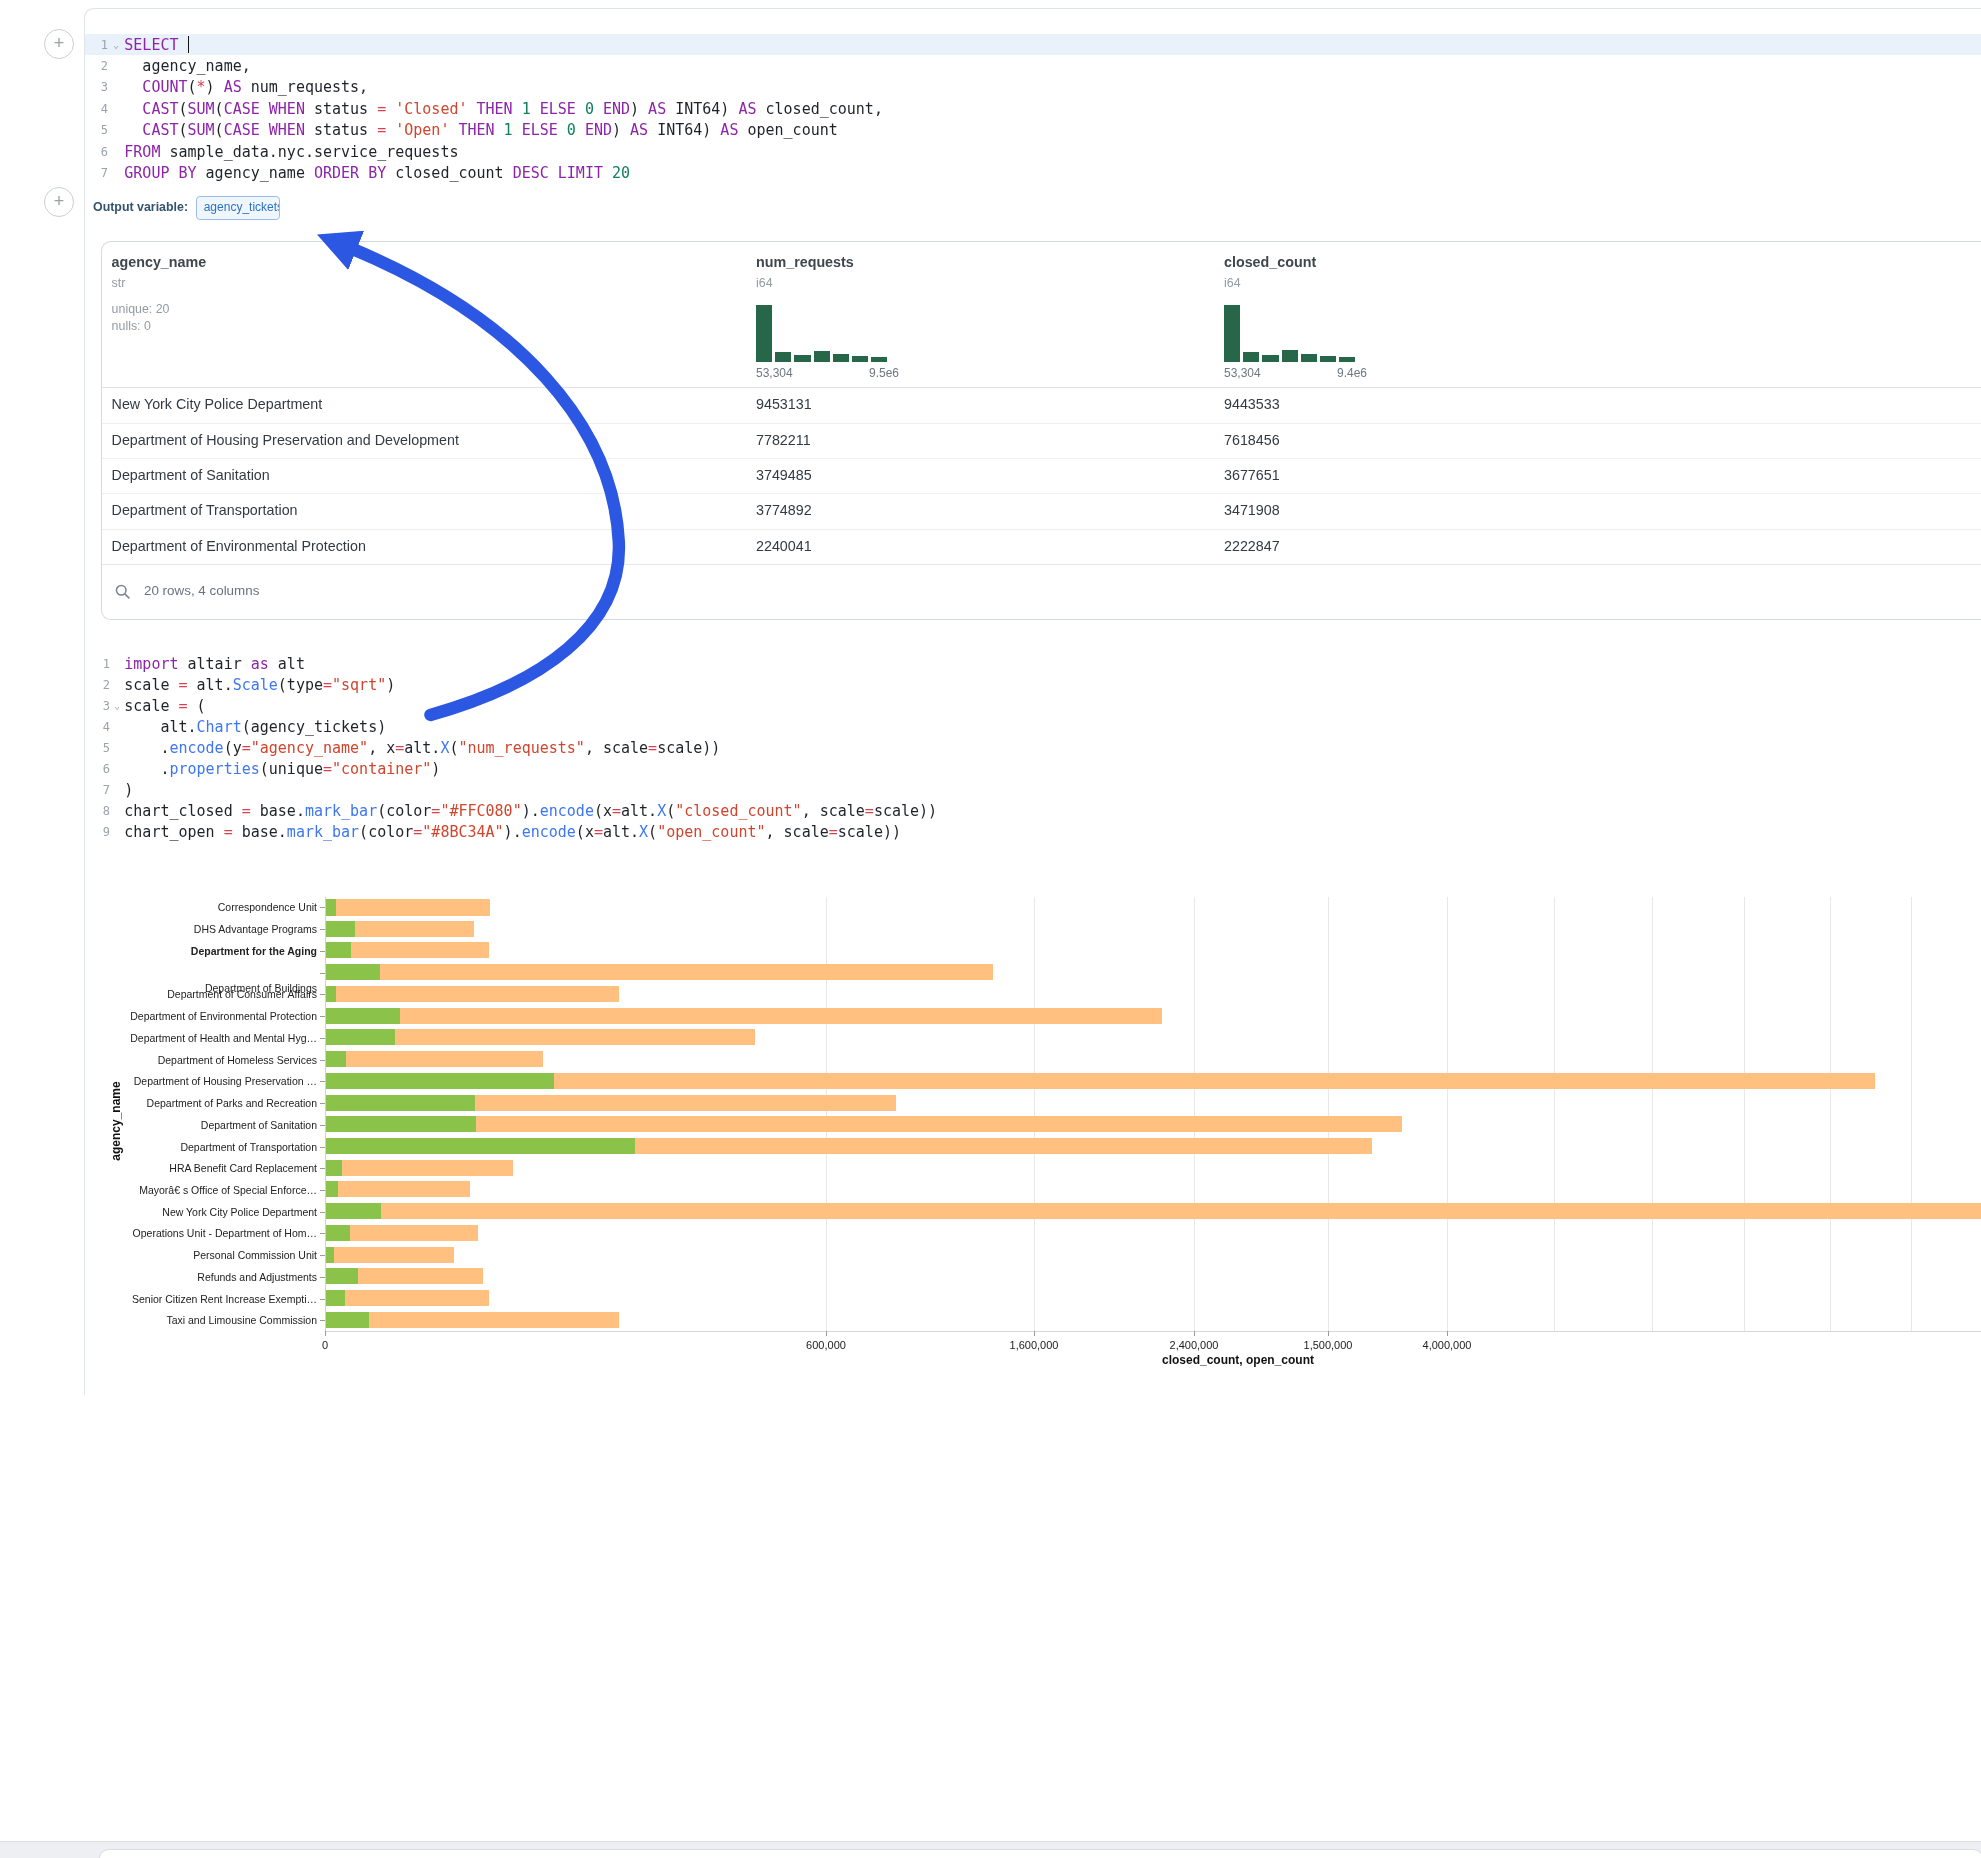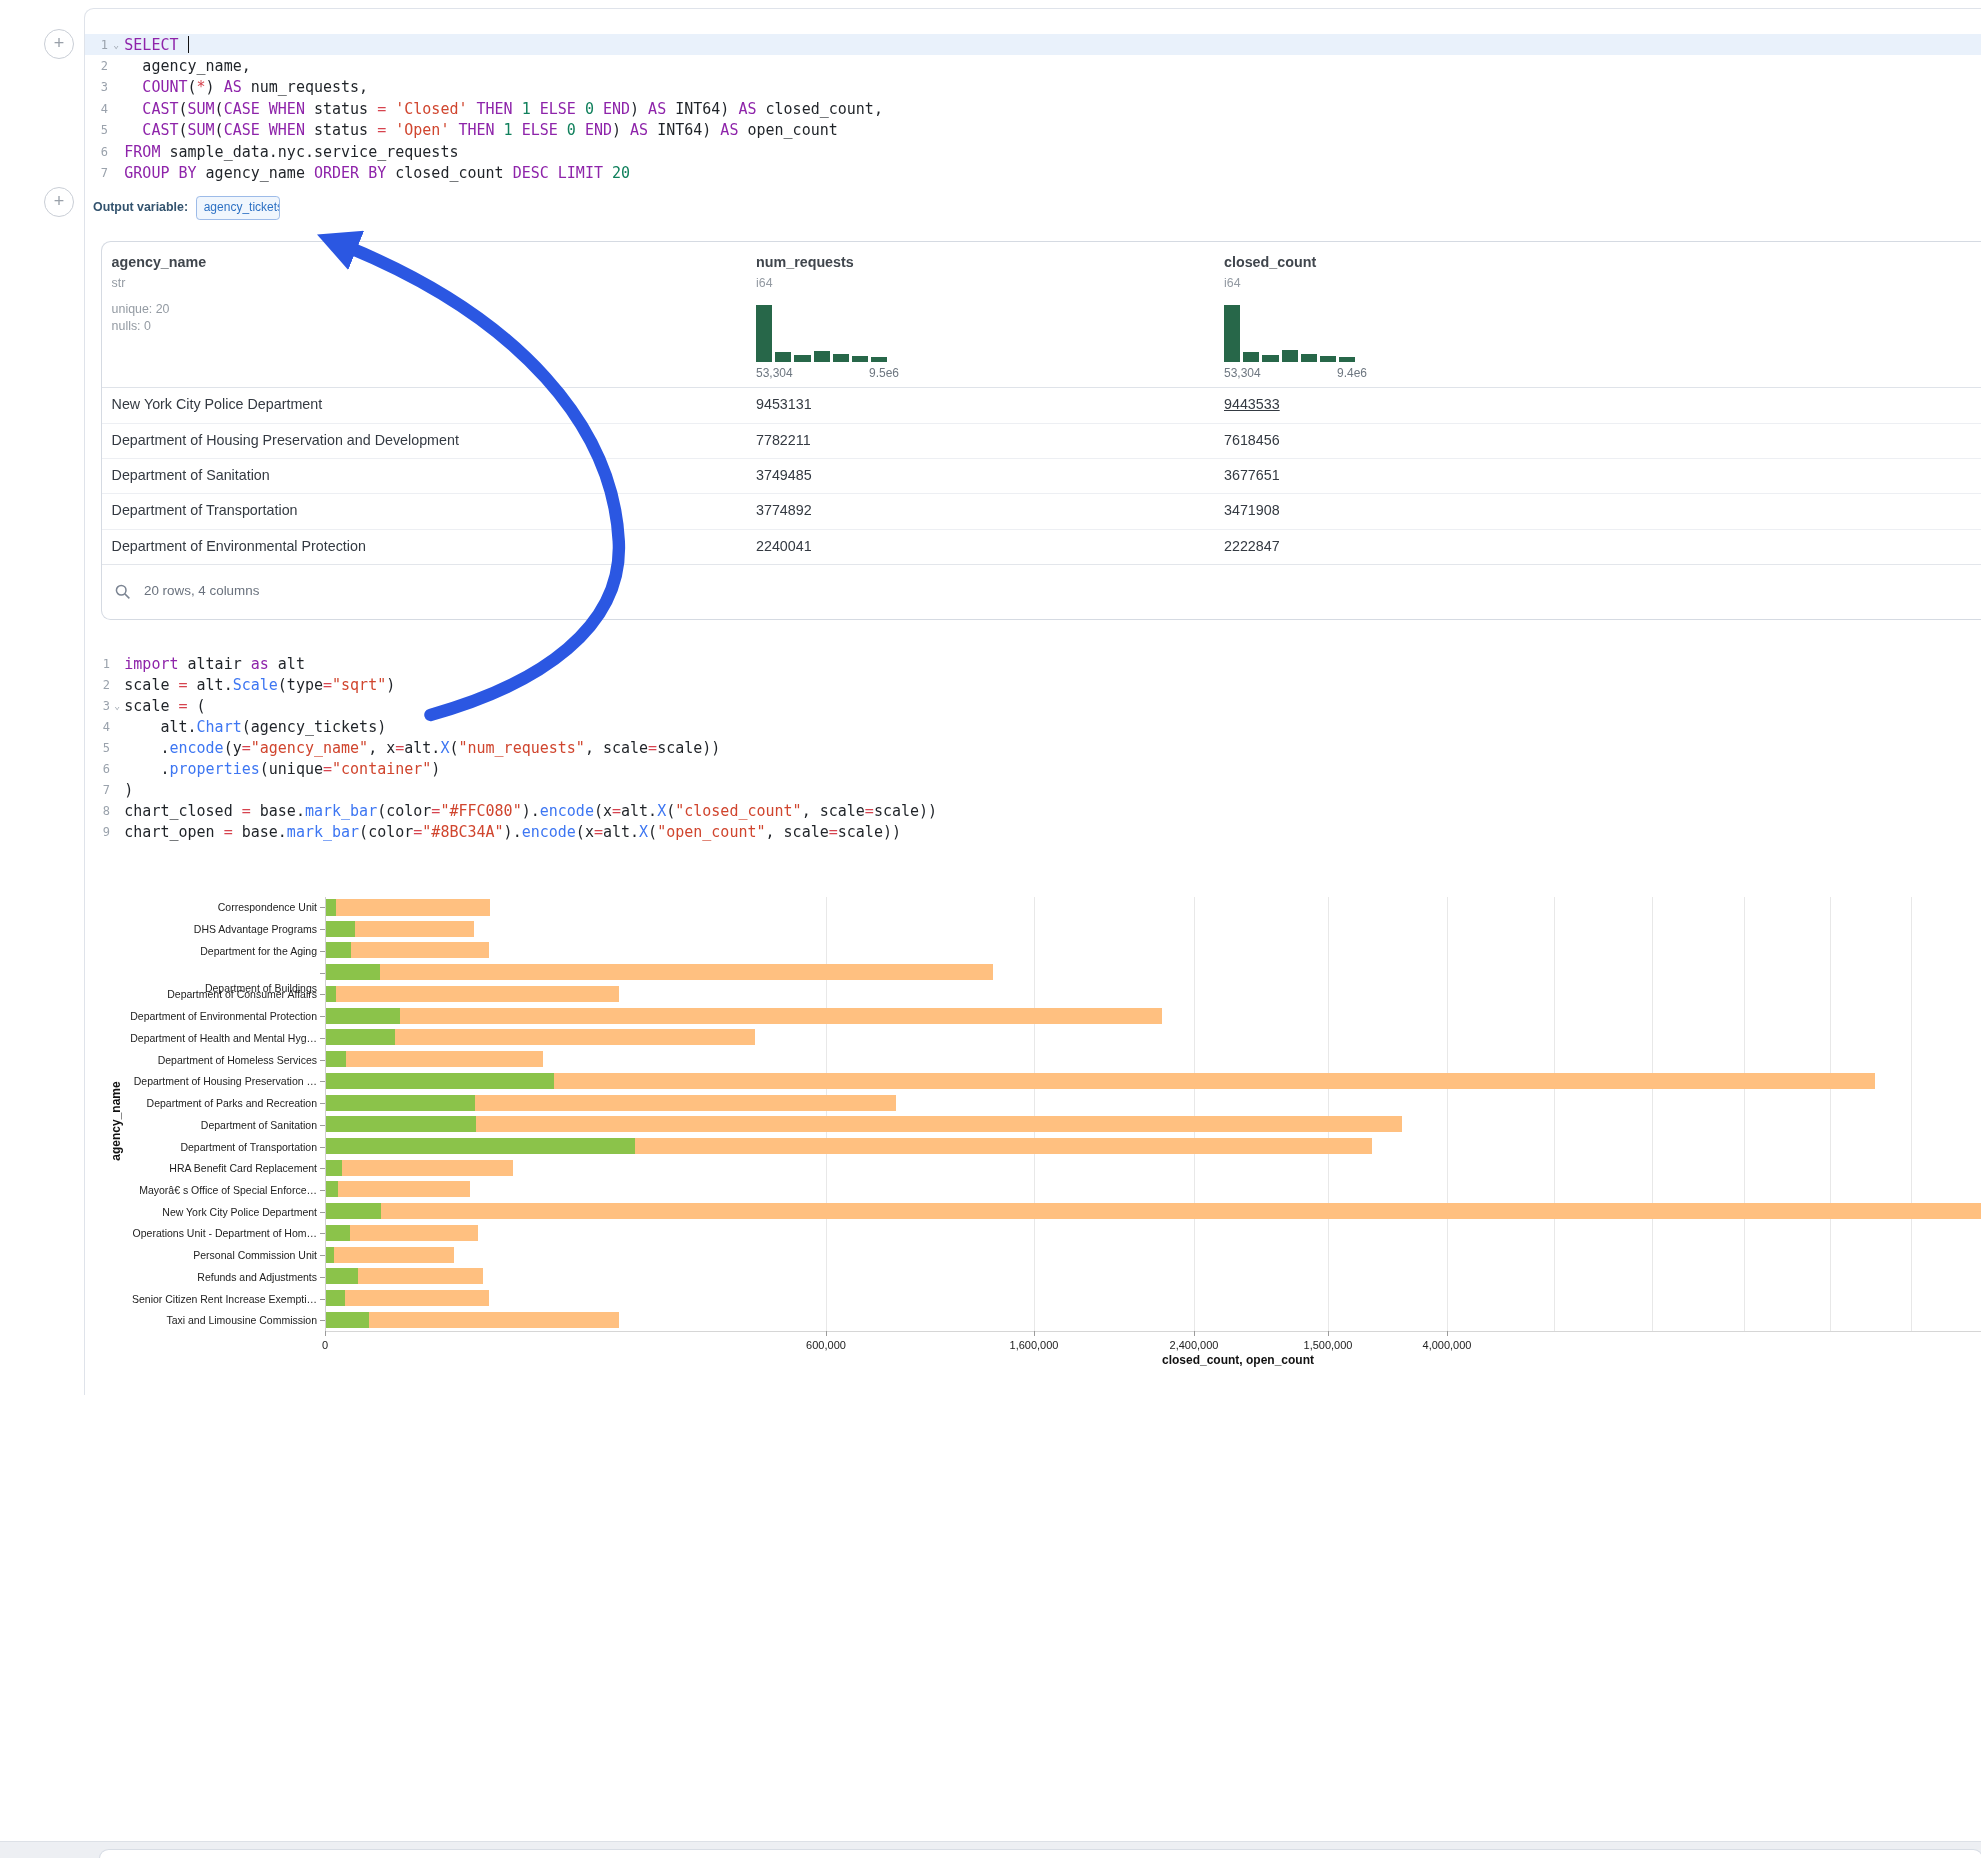--- a/index.html
+++ b/index.html
@@ -121,21 +121,21 @@
         <div class="hist-bar" style="height: 4.8px; background: rgb(39, 103, 73);"></div>
       </div>
       <div class="hist-lab" style="left: 1122px;">53,304</div>
       <div class="hist-lab" style="left: 1122px; text-align: right;">9.4e6</div>
       <div class="hdr-divider"></div>
     </div>
   <div id="table-rows">
       <div class="t-row" style="top: 145px;">
         <div class="t-cell" style="left: 9.6px;">New York City Police Department</div>
         <div class="t-cell" style="left: 654px;">9453131</div>
-        <div class="t-cell" style="left: 1122px; text-decoration: underline;">9443533</div>
+        <div class="t-cell" style="left: 1122px;">9443533</div>
       </div>
       <div class="t-row" style="top: 181px;">
         <div class="t-cell" style="left: 9.6px;">Department of Housing Preservation and Development</div>
         <div class="t-cell" style="left: 654px;">7782211</div>
         <div class="t-cell" style="left: 1122px;">7618456</div>
       </div>
       <div class="t-sep" style="top: 181px;"></div>
       <div class="t-row" style="top: 216px;">
         <div class="t-cell" style="left: 9.6px;">Department of Sanitation</div>
         <div class="t-cell" style="left: 654px;">3749485</div>
@@ -193,21 +193,21 @@
       <div class="bar" style="left: 226px; top: 12.4px; width: 164px; background: rgb(255, 192, 128);"></div>
       <div class="bar" style="left: 226px; top: 12.4px; width: 9.6px; background: rgb(139, 195, 74);"></div>
       <div class="cat-lab" style="right: 1664px; top: 20.4px;">Correspondence Unit</div>
       <div class="ytick" style="left: 220px; top: 20px;"></div>
       <div class="bar" style="left: 226px; top: 34px; width: 148px; background: rgb(255, 192, 128);"></div>
       <div class="bar" style="left: 226px; top: 34px; width: 29px; background: rgb(139, 195, 74);"></div>
       <div class="cat-lab" style="right: 1664px; top: 42px;">DHS Advantage Programs</div>
       <div class="ytick" style="left: 220px; top: 42px;"></div>
       <div class="bar" style="left: 226px; top: 55px; width: 163px; background: rgb(255, 192, 128);"></div>
       <div class="bar" style="left: 226px; top: 55px; width: 25px; background: rgb(139, 195, 74);"></div>
-      <div class="cat-lab" style="right: 1664px; top: 64px;">Department for the Aging</div>
+      <div class="cat-lab" style="right: 1664px; top: 64px; font-weight: bold;">Department for the Aging</div>
       <div class="ytick" style="left: 220px; top: 64px;"></div>
       <div class="bar" style="left: 226px; top: 77px; width: 667px; background: rgb(255, 192, 128);"></div>
       <div class="bar" style="left: 226px; top: 77px; width: 54px; background: rgb(139, 195, 74);"></div>
       <div class="cat-lab" style="right: 1664px; top: 101px;">Department of Buildings</div>
       <div class="ytick" style="left: 220px; top: 86px;"></div>
       <div class="bar" style="left: 226px; top: 99px; width: 293px; background: rgb(255, 192, 128);"></div>
       <div class="bar" style="left: 226px; top: 99px; width: 9.6px; background: rgb(139, 195, 74);"></div>
       <div class="cat-lab" style="right: 1664px; top: 107px;">Department of Consumer Affairs</div>
       <div class="ytick" style="left: 220px; top: 107px;"></div>
       <div class="bar" style="left: 226px; top: 121px; width: 836px; background: rgb(255, 192, 128);"></div>

